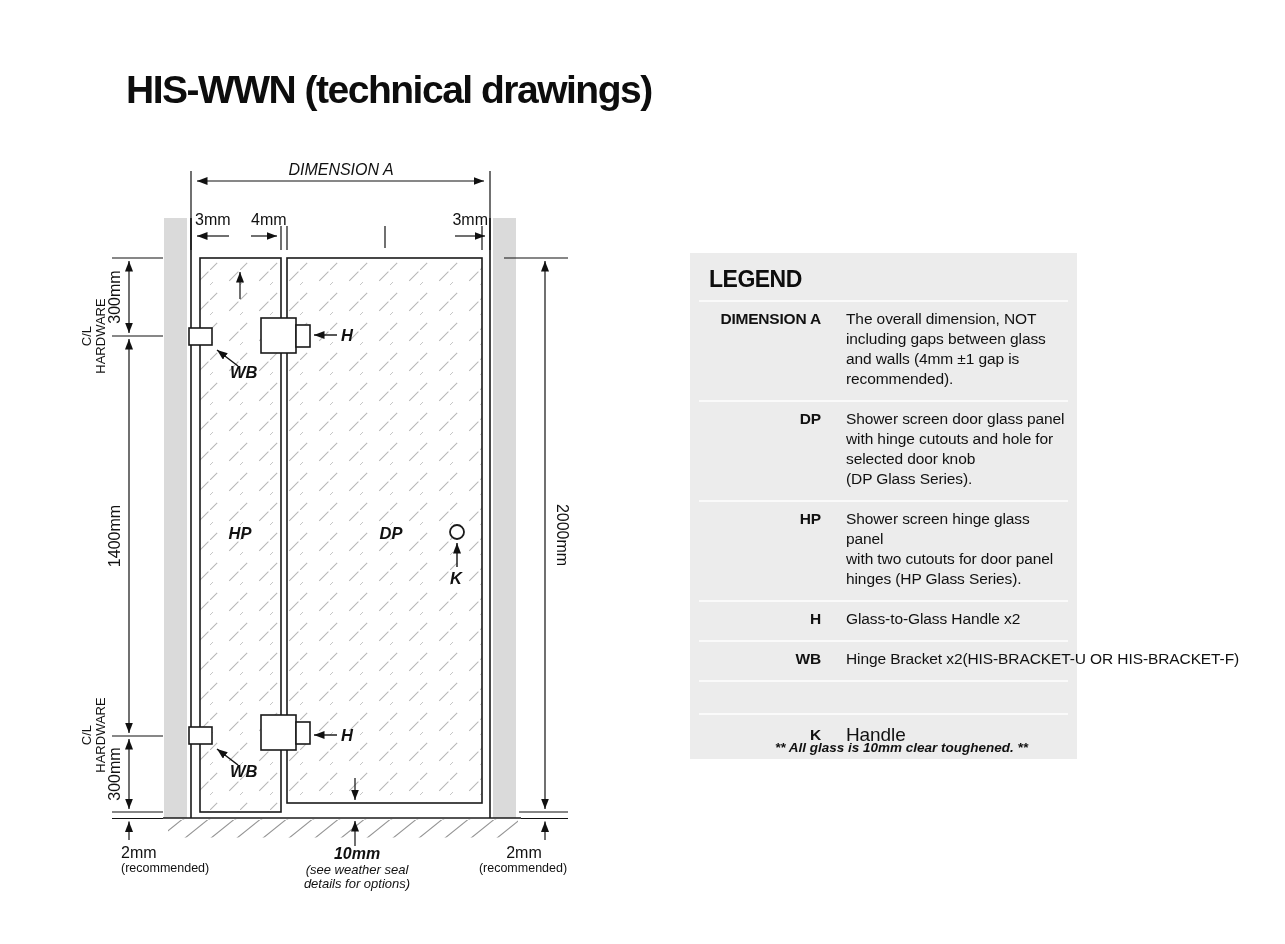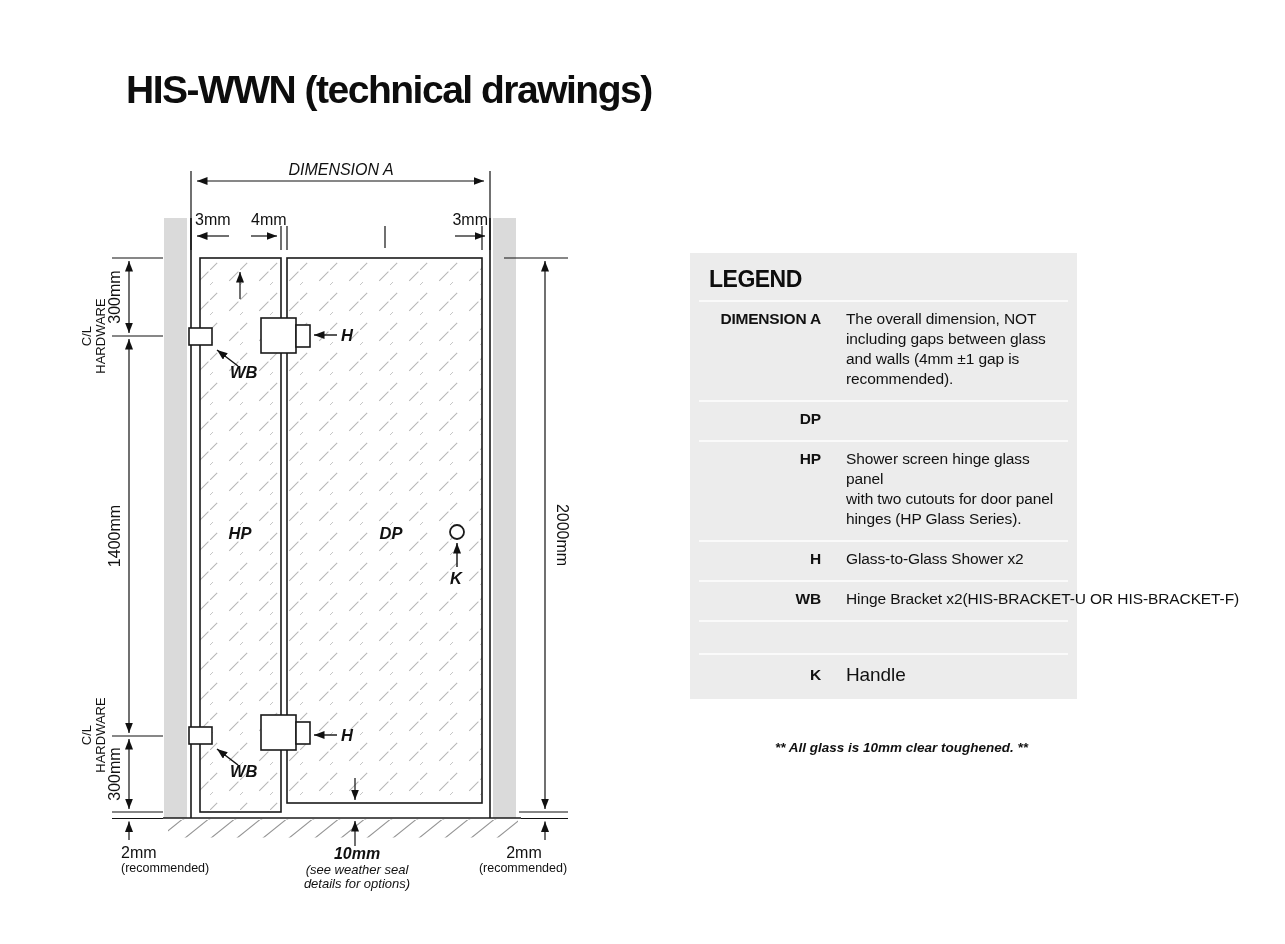--- a/index.html
+++ b/index.html
@@ -203,32 +203,36 @@
     <div class="legend-row">
       <div class="legend-term">DIMENSION A</div>
       <div class="legend-desc">The overall dimension, NOT
 including gaps between glass
 and walls (4mm ±1 gap is
 recommended).</div>
     </div>
 
     <div class="legend-row">
       <div class="legend-term">DP</div>
+      <div class="legend-desc">Shower screen door glass panel
+with hinge cutouts and hole for
+selected door knob
+(DP Glass Series).</div>
     </div>
 
     <div class="legend-row">
       <div class="legend-term">HP</div>
       <div class="legend-desc">Shower screen hinge glass panel
 with two cutouts for door panel
 hinges (HP Glass Series).</div>
     </div>
 
     <div class="legend-row">
       <div class="legend-term">H</div>
-      <div class="legend-desc">Glass-to-Glass Shower x2</div>
+      <div class="legend-desc">Glass-to-Glass Handle x2</div>
     </div>
 
     <div class="legend-row row-nowrap">
       <div class="legend-term">WB</div>
       <div class="legend-desc">Hinge Bracket x2(HIS-BRACKET-U OR HIS-BRACKET-F)</div>
     </div>
 
     <div class="legend-row row-empty">
       <div class="legend-term"></div>
       <div class="legend-desc"></div>

